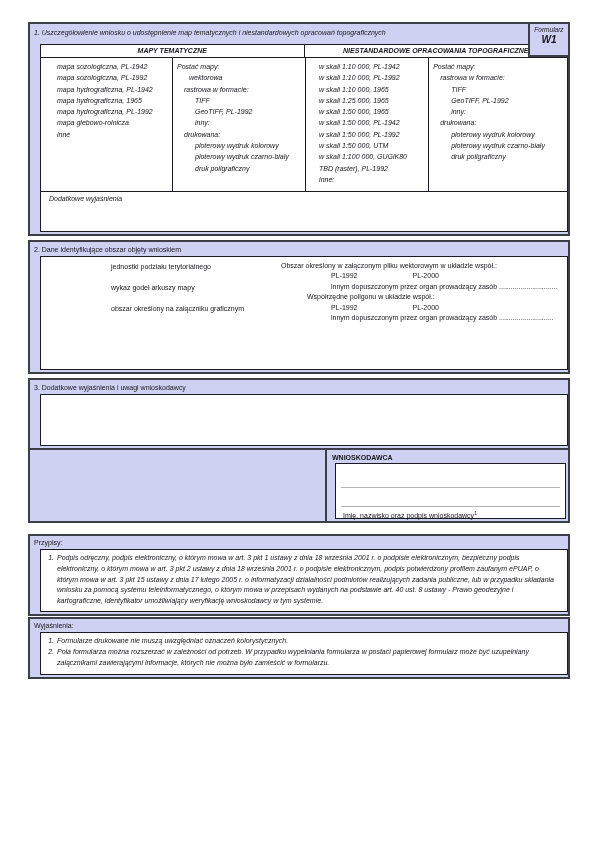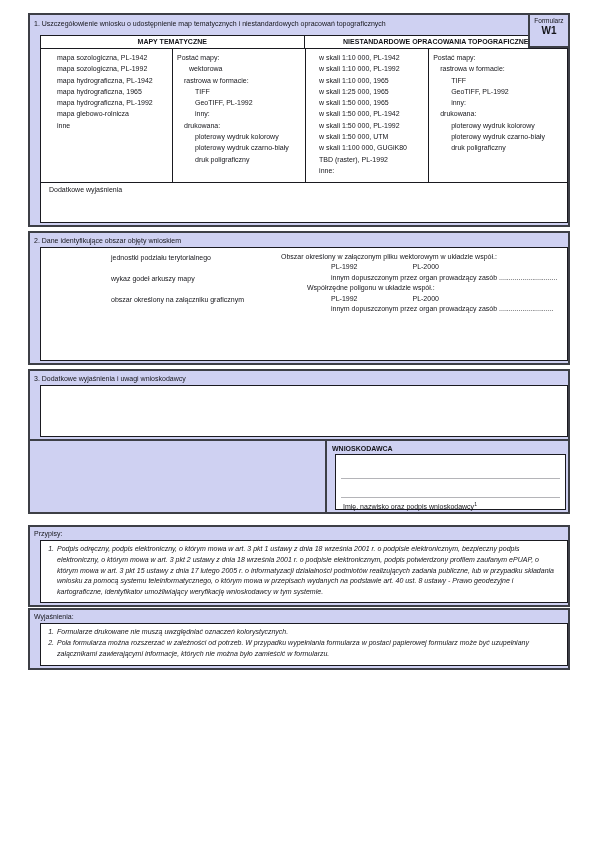--- a/index.html
+++ b/index.html
@@ -1,20 +1,20 @@
 <!DOCTYPE html>
 <html><head>
 <meta charset="utf-8">
 <style>
   html,body{margin:0;padding:0;background:#ffffff;}
   .page{width:600px;height:849px;background:#ffffff;position:relative;
         font-family:"Liberation Sans","DejaVu Sans",sans-serif;font-size:7px;color:#15151a;
         overflow:hidden;}
   .sec{margin-left:28px;width:538px;border:2px solid #3d3f46;background:#cfd1f2;position:relative;box-sizing:content-box;}
-  #sec1{margin-top:13px;}
+  #sec1{margin-top:22px;font-style:italic;}
   #sec2{margin-top:4px;}
   #sec3{margin-top:4px;}
   #przypisy{margin-top:11px;}
   #wyjasnienia{margin-top:1px;}
   .sec-title{padding:3px 4px 2px 4px;line-height:9px;}
   #sec1 .sec-title{padding:4px 4px 0 4px;height:20px;box-sizing:border-box;line-height:9px;}
   .form-box{position:absolute;top:-2px;right:-2px;width:38px;height:31px;border:2px solid #3d3f46;
             background:#cfd1f2;z-index:3;text-align:center;}
   .form-box-label{font-size:6.5px;padding-top:2px;line-height:8px;}
   .form-box-code{font-size:10px;font-weight:bold;line-height:12px;}

